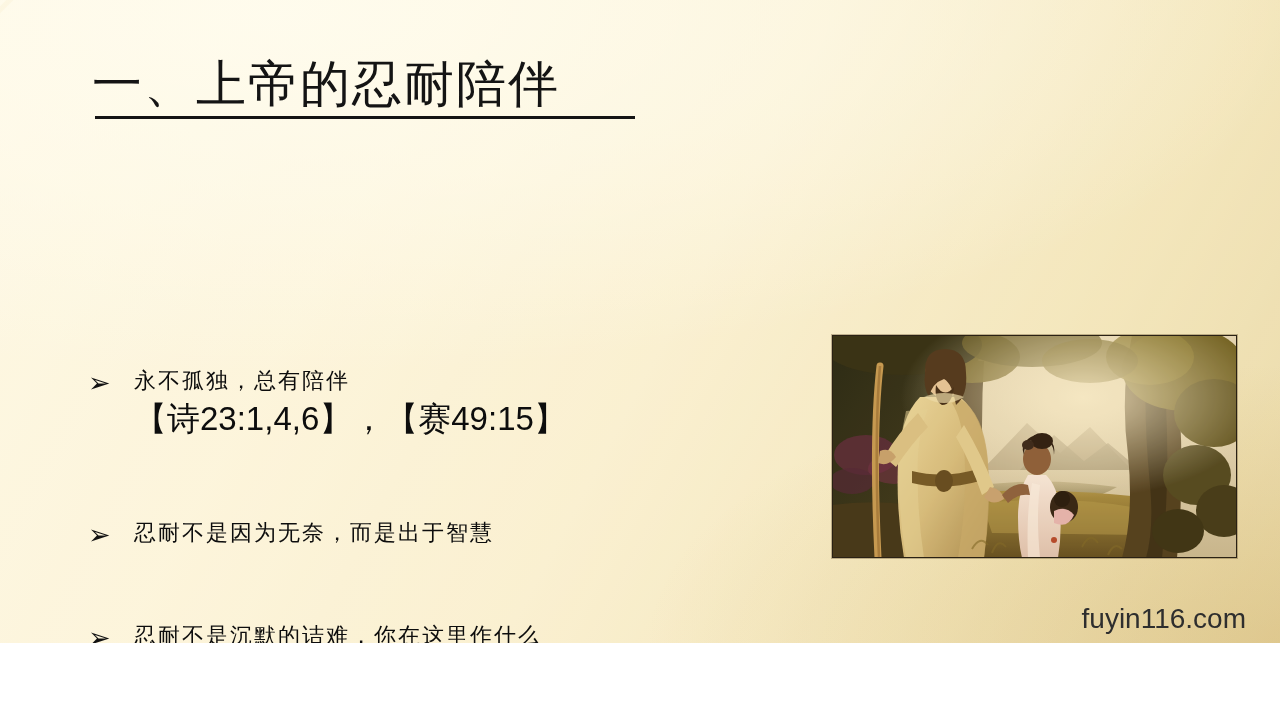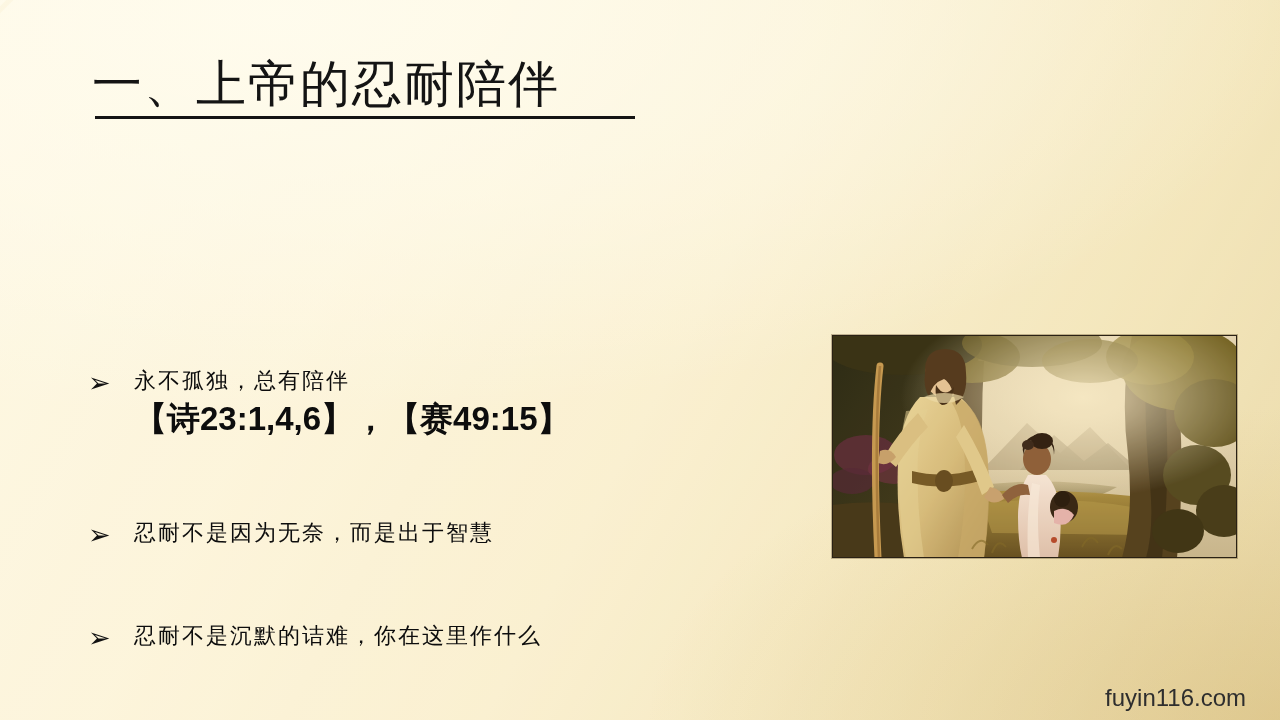--- a/index.html
+++ b/index.html
@@ -9,21 +9,21 @@
   body {
     width: 1280px;
     height: 720px;
     overflow: hidden;
     font-family: "Liberation Serif", "DejaVu Serif", serif;
   }
 
   #slide {
     position: relative;
     width: 1280px;
-    height: 720px;
+    height: 643px;
     overflow: hidden;
     background:
       linear-gradient(135deg,
         rgba(255,255,255,0.40) 0px, rgba(255,255,255,0.40) 4px,
         rgba(190,150,70,0.10) 5px, rgba(190,150,70,0.10) 9px,
         rgba(255,255,255,0.40) 10px),
       linear-gradient(118deg, #fdf3d2 0%, #fbeec4 28%, #f7e6b2 52%, #ecd68f 78%, #dcc171 100%);
   }
 
   
@@ -110,21 +110,21 @@
     letter-spacing: 2px;
     white-space: nowrap;
   }
   .bullet .bsub {
     display: block;
     margin-left: 46px;
     margin-top: 6px;
     font-size: 33px;
     line-height: 1.18;
     letter-spacing: 0px;
-    font-weight: bold;
+    font-weight: normal;
     font-family: "Liberation Sans", "DejaVu Sans", sans-serif;
     white-space: nowrap;
   }
   #bullet-1 { position: absolute; left: 0; top: 0; }
   #bullet-2 { position: absolute; left: 0; top: 152px; }
   #bullet-3 { position: absolute; left: 0; top: 255px; }
 
   
   #picture {
     position: absolute;
@@ -137,21 +137,21 @@
     box-shadow: 0 0 0 1px rgba(90,70,35,0.35);
   }
   #picture svg { display: block; width: 100%; height: 100%; }
 
   
   #watermark {
     position: absolute;
     right: 34px;
     bottom: 8px;
     font-family: "Liberation Sans", "DejaVu Sans", sans-serif;
-    font-size: 24px;
+    font-size: 28px;
     color: #2e2e2e;
     letter-spacing: 0px;
   }
 </style>
 </head>
 <body>
 
 <div id="slide">
   <div id="bg-wash"></div>
 

